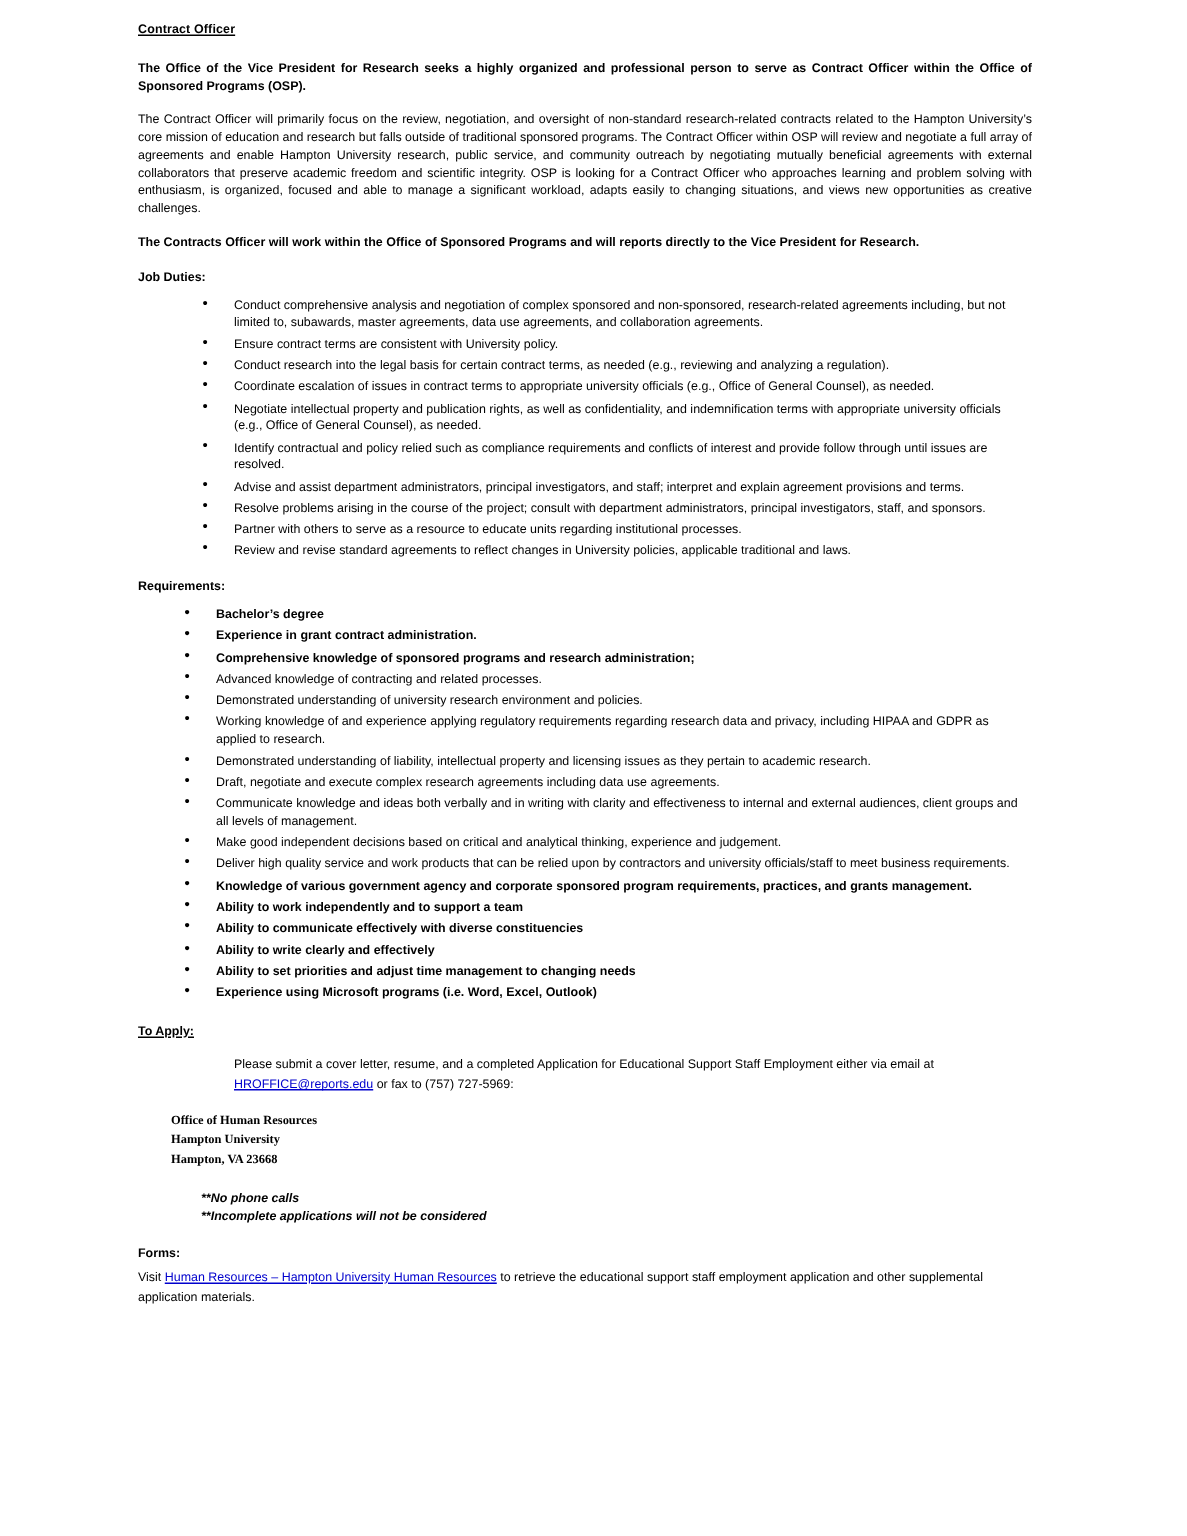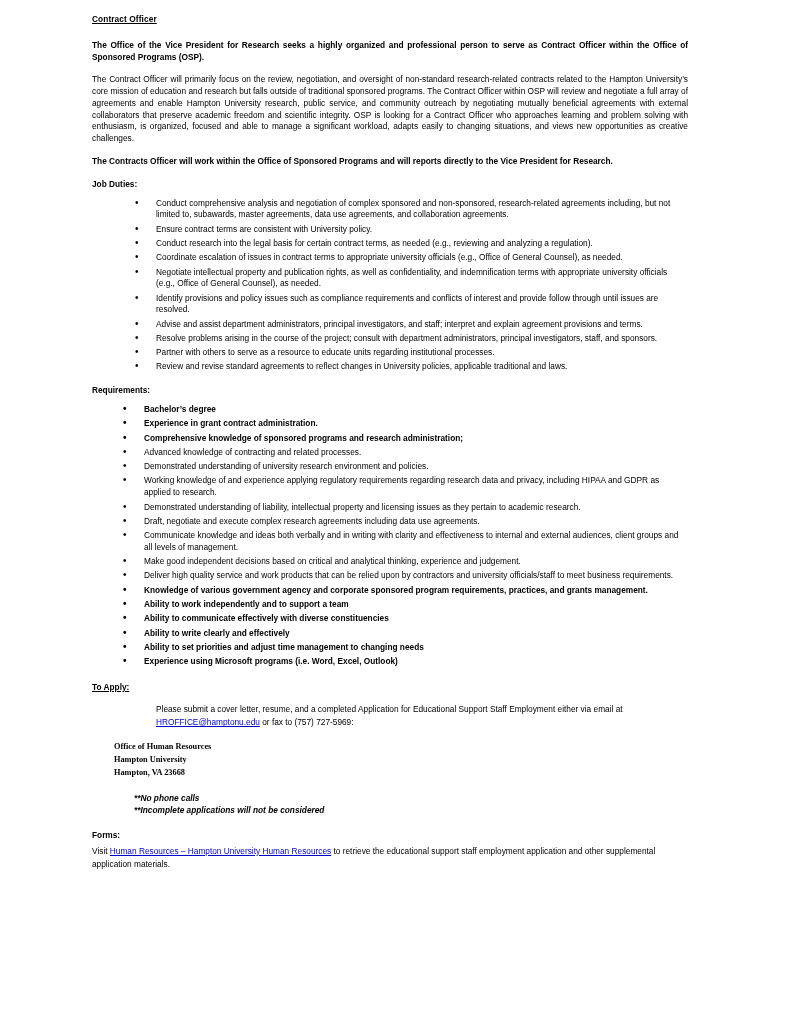--- a/index.html
+++ b/index.html
@@ -145,21 +145,21 @@
     <p class="para bold">The Contracts Officer will work within the Office of Sponsored Programs and will reports directly to the Vice President for Research.</p>
 
     <div class="section-head">Job Duties:</div>
 
     <ul class="bullets duties">
       <li>Conduct comprehensive analysis and negotiation of complex sponsored and non-sponsored, research-related agreements including, but not limited to, subawards, master agreements, data use agreements, and collaboration agreements.</li>
       <li>Ensure contract terms are consistent with University policy.</li>
       <li>Conduct research into the legal basis for certain contract terms, as needed (e.g., reviewing and analyzing a regulation).</li>
       <li>Coordinate escalation of issues in contract terms to appropriate university officials (e.g., Office of General Counsel), as needed.</li>
       <li>Negotiate intellectual property and publication rights, as well as confidentiality, and indemnification terms with appropriate university officials (e.g., Office of General Counsel), as needed.</li>
-      <li>Identify provisions and policy issues such as compliance requirements and conflicts of interest and provide follow through until issues are resolved.</li>
+      <li>Identify contractual and policy relied such as compliance requirements and conflicts of interest and provide follow through until issues are resolved.</li>
       <li>Advise and assist department administrators, principal investigators, and staff; interpret and explain agreement provisions and terms.</li>
       <li>Resolve problems arising in the course of the project; consult with department administrators, principal investigators, staff, and sponsors.</li>
       <li>Partner with others to serve as a resource to educate units regarding institutional processes.</li>
       <li>Review and revise standard agreements to reflect changes in University policies, applicable traditional and laws.</li>
     </ul>
 
     <div class="section-head">Requirements:</div>
 
     <ul class="bullets reqs">
       <li class="b">Bachelor’s degree</li>
@@ -179,21 +179,21 @@
       <li class="b">Ability to write clearly and effectively</li>
       <li class="b">Ability to set priorities and adjust time management to changing needs</li>
       <li class="b">Experience using Microsoft programs (i.e. Word, Excel, Outlook)</li>
     </ul>
 
     <div class="section-head spaced">To Apply:</div>
 
     <div class="apply-block">
       <div class="apply-line bold">Please submit a cover letter, resume, and a completed Application for Educational Support Staff Employment either via email at</div>
       <div class="apply-line email-line bold">
-        <a class="link" href="#">HROFFICE@hamptonu.edu</a>
+        <a class="link" href="#">HROFFICE@reports.edu</a>
         <span>or fax to (757) 727-5969:</span>
       </div>
 
       <div class="addr">
         <div>Office of Human Resources</div>
         <div>Hampton University</div>
         <div>Hampton, VA 23668</div>
       </div>
 
       <div class="notes">

